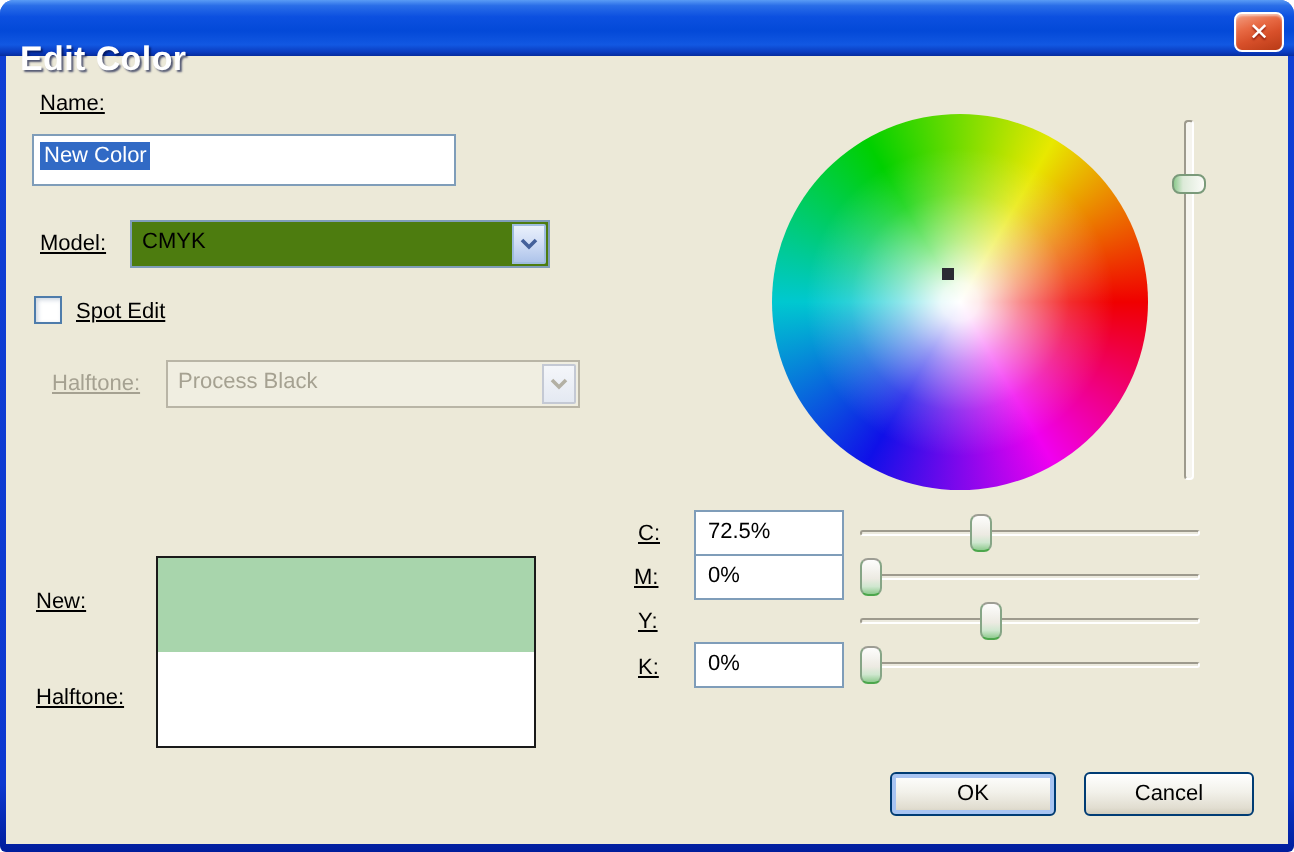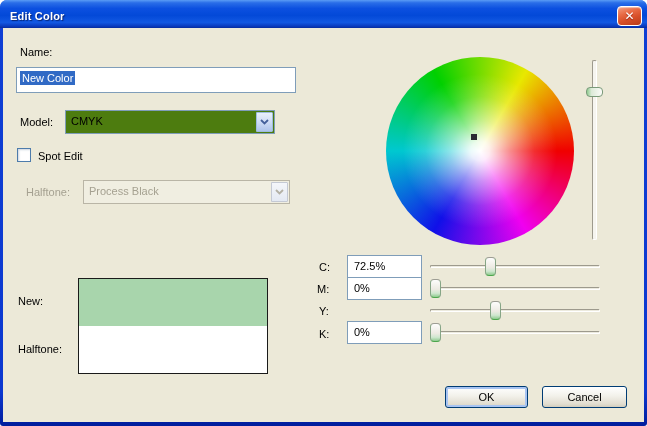--- a/index.html
+++ b/index.html
@@ -6,30 +6,30 @@
   *{box-sizing:border-box;}
   body{font-family:"Liberation Sans","DejaVu Sans",sans-serif;font-size:11px;color:#000;}
 
   .window{position:relative;width:647px;height:426px;}
   .frame{position:absolute;inset:0;border-radius:7px 7px 3px 3px;
     background:linear-gradient(180deg,#2d68e8 0%,#0f3fd4 6%,#0c38d0 92%,#001d9c 100%);}
   .client{position:absolute;left:3px;top:28px;right:3px;bottom:4px;background:#ece9d8;}
 
   .titlebar{position:absolute;left:0;top:0;width:647px;height:28px;border-radius:7px 7px 0 0;
     background:linear-gradient(180deg,#5a9cf5 0%,#2a6ee8 10%,#0c50e0 30%,#0349d8 55%,#1258e2 80%,#0a3cc0 93%,#062c9e 100%);}
-  .title-text{position:absolute;left:10px;top:10px;color:#fff;font-weight:bold;font-size:11px;
+  .title-text{position:absolute;left:10px;top:20px;color:#fff;font-weight:bold;font-size:17px;
     text-shadow:1px 1px 1px rgba(0,10,60,.65);letter-spacing:.2px;}
   .close-btn{position:absolute;left:617px;top:6px;width:25px;height:20px;border-radius:4px;
     border:1px solid #fff;cursor:pointer;
     background:linear-gradient(160deg,#f3a084 0%,#e86a44 35%,#d8502a 60%,#b83a16 100%);
     box-shadow:inset 0 1px 1px rgba(255,255,255,.5);}
   .close-btn span{position:absolute;left:0;right:0;top:2px;text-align:center;color:#fff;
     font-weight:bold;font-size:12px;text-shadow:0 1px 1px rgba(100,0,0,.6);}
 
-  .lbl{position:absolute;white-space:nowrap;}
+  .lbl{position:absolute;white-space:nowrap;text-decoration:underline;}
   .lbl-disabled{color:#a5a191;}
 
   .textbox{position:absolute;background:#fff;border:1px solid #7f9db9;padding:4px 3px 0 3px;}
   .selection{background:#316ac5;color:#fff;padding:1px 2px;}
 
   .combo{position:absolute;background:#4d7c0f;border:1px solid #7f9db9;}
   .combo .val{position:absolute;left:5px;top:4px;white-space:nowrap;}
   .combo .arrow{position:absolute;top:1px;right:1px;bottom:1px;width:17px;border-radius:0 1px 1px 0;
     background:linear-gradient(180deg,#e9f0fb 0%,#cfdcf5 50%,#aec4ea 100%);
     border:1px solid #9ebcdf;display:flex;align-items:center;justify-content:center;cursor:pointer;}
@@ -80,21 +80,21 @@
   <div class="client"></div>
 
   <div class="titlebar">
     <div class="title-text">Edit Color</div>
   </div>
   <div class="close-btn">
     <span>✕</span>
   </div>
 
   <div class="lbl" style="left:20px;top:46px;">Name:</div>
-  <div class="textbox" style="left:16px;top:67px;width:280px;height:26px;">
+  <div class="textbox" style="left:16px;top:67px;width:212px;height:26px;">
     <span class="selection">New Color</span>
   </div>
 
   <div class="lbl" style="left:20px;top:116px;">Model:</div>
   <div class="combo" style="left:65px;top:110px;width:210px;height:24px;">
     <span class="val">CMYK</span>
     <span class="arrow">
       <svg width="9" height="6">
           <path d="M1 1 L4.5 4.5 L8 1" stroke="#44609a" stroke-width="1.8" fill="none"></path>
         </svg>

